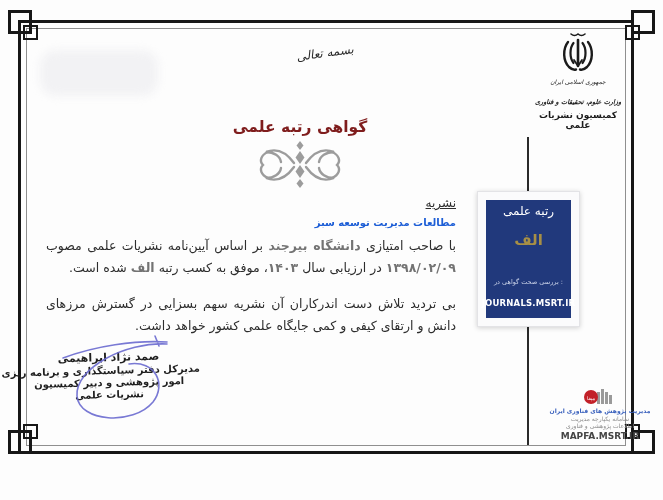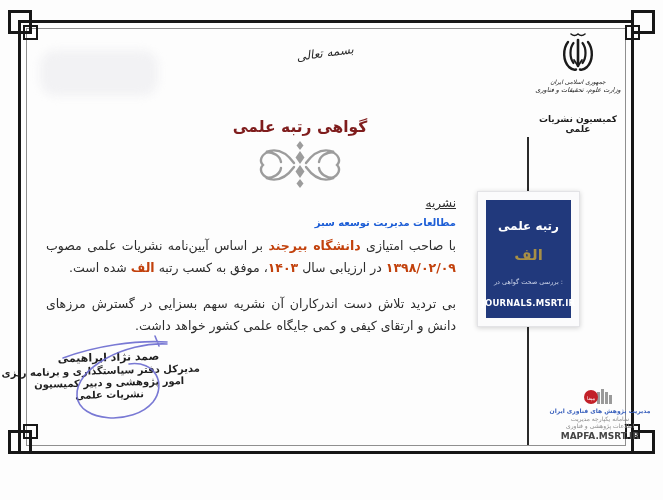--- a/index.html
+++ b/index.html
@@ -21,51 +21,51 @@
   .k-br1{left:631px;top:430px;} .k-br2{left:625px;top:424px;}
   
   .redact { position:absolute; left:40px; top:50px; width:118px; height:46px;
     background:#f2f2f4; border-radius:16px; filter:blur(4px); }
   .bismillah { position:absolute; left:275px; top:46px; width:100px; text-align:center;
     font-size:12px; font-style:italic; color:#2a2a2a; transform:rotate(-8deg); }
   
   .gov { position:absolute; left:531px; top:30px; width:94px; text-align:center; color:#1c1c1c; }
   .gov svg { display:block; margin:0 auto 2px; }
   .gov-l1 { font-size:6px; font-style:italic; }
-  .gov-l2 { font-size:6.5px; font-style:italic; font-weight:normal; margin-top:1px; }
+  .gov-l2 { font-size:6.5px; font-style:italic; font-weight:bold; margin-top:13px; }
   .gov-l3 { font-size:9.5px; font-style:italic; font-weight:bold; margin-top:3px; }
-  .gov-l4 { font-size:9px; font-weight:bold; margin-top:20px; }
+  .gov-l4 { font-size:9px; font-weight:bold; margin-top:4px; }
   
   .title { position:absolute; left:180px; top:118px; width:240px; text-align:center;
     font-size:15.5px; font-weight:bold; color:#7f1d1d; }
   .ornament { position:absolute; left:254px; top:140px; }
   
   .body-text { position:absolute; left:46px; top:196px; width:410px; direction:rtl;
     text-align:right; color:#2d2d2d; font-size:12.5px; }
   .jlabel { font-size:12px;text-decoration:underline; }
   .jname { color:#1d5ed6; font-weight:bold; font-size:10px; margin-top:7px; }
   .para { margin-top:7px; text-align:justify; line-height:1.75; }
   .para2 { margin-top:14px; }
-  .hl { color:#c2410c; font-weight:bold; }
+  .hl { color:#737373; font-weight:bold; }
   
   .sig-block { position:absolute; left:18px; top:351px; width:182px; direction:rtl;
     text-align:center; font-weight:bold; color:#1f1f1f; transform:rotate(-1.5deg); }
   .sig-block div { white-space:nowrap; }
   .sig-name { font-size:11px; }
   .sig-role { font-size:10px; margin-top:1px; }
   .scrawl { position:absolute; left:55px; top:330px; pointer-events:none; }
   
   .string-top { position:absolute; left:527px; top:137px; width:2px; height:55px; background:#2a2a2a; }
   .string-bottom { position:absolute; left:527px; top:326px; width:2px; height:119px; background:#2a2a2a; }
   .badge { position:absolute; left:477px; top:191px; width:103px; height:136px;
     background:#fbfbfc; border:1px solid #e3e3e6; box-shadow:0 1px 5px rgba(0,0,0,.18);
     box-sizing:border-box; }
   .badge-inner { position:absolute; left:8px; top:8px; right:8px; bottom:8px;
     display:flex; flex-direction:column; align-items:center; }
-  .badge-title { color:#ffffff; font-weight:bold; font-size:12px; margin-top:19px; }
+  .badge-title { color:#ffffff; font-weight:normal; font-size:12px; margin-top:4px; }
   .badge-rank { font-weight:bold; font-size:15px; margin-top:13px; }
   .badge-spacer { flex:1; }
   .badge-verify { color:#cdd5ea; font-size:6.5px;text-align:right; }
   .badge-url { color:#ffffff; font-weight:bold; font-size:8.5px; margin:12px 0 10px; letter-spacing:.2px; }
   
   .mapfa { position:absolute; left:548px; top:386px; width:104px; text-align:center; }
   .mapfa svg { display:block; margin:0 auto; }
   .mapfa-l1 { font-size:6px; color:#3a61bd; font-weight:bold; margin-top:1px; }
   .mapfa-l2 { font-size:6px; color:#8b8b8b; margin-top:1px; }
   .mapfa-l3 { font-size:6px; color:#8b8b8b; }

